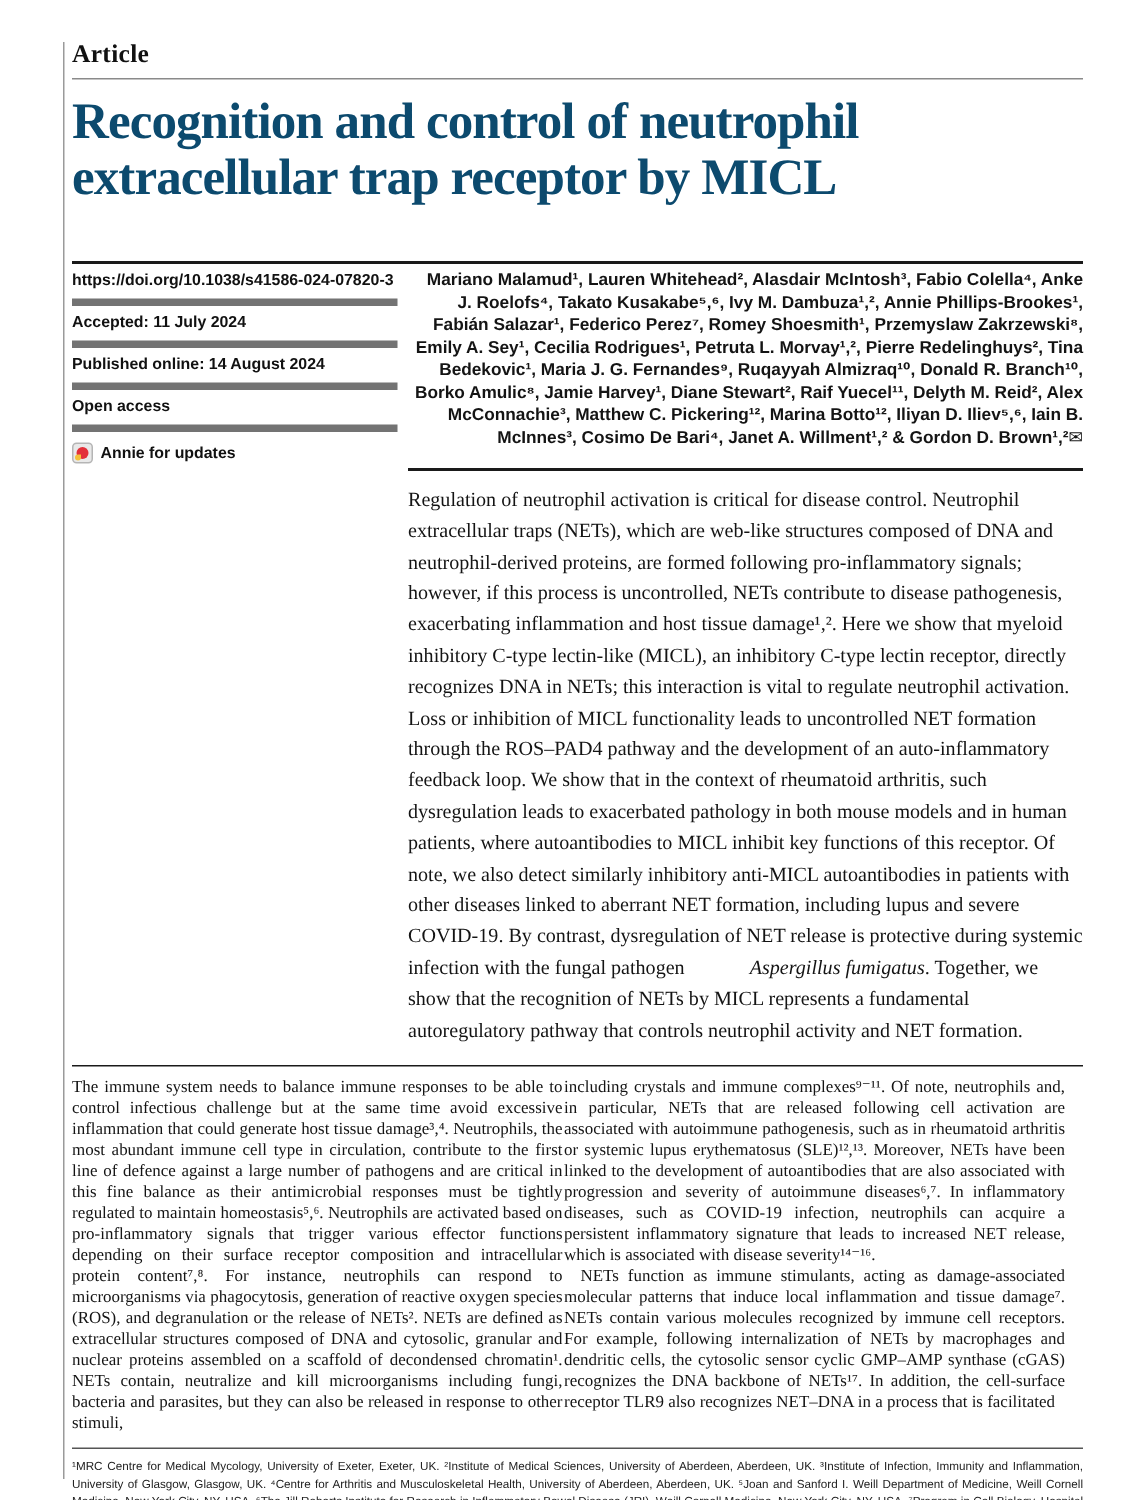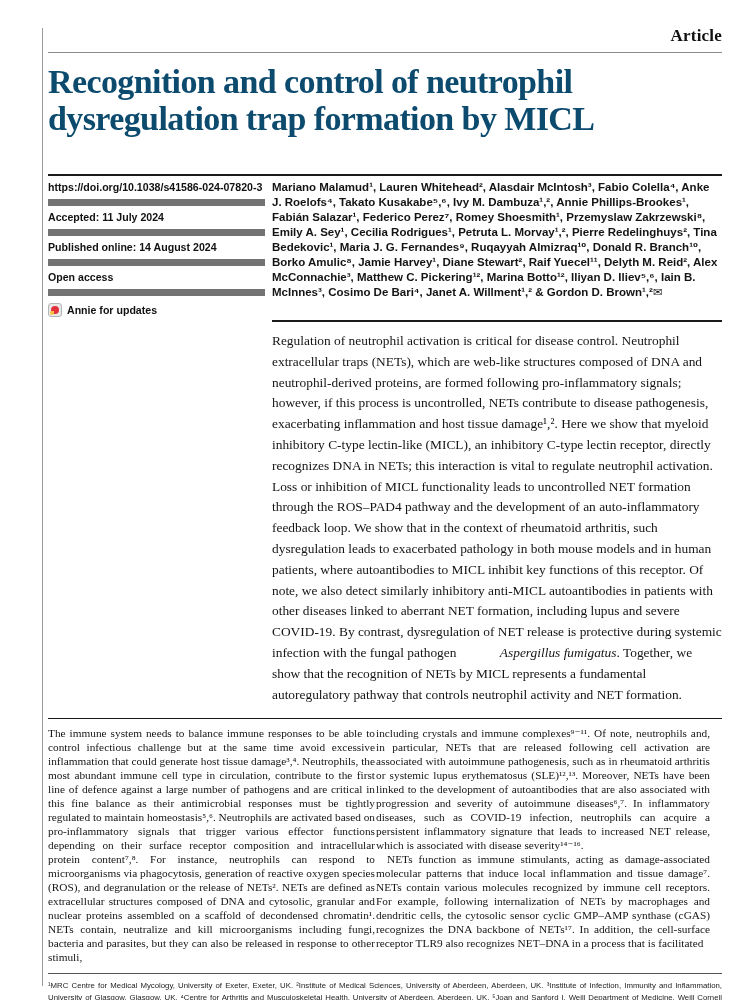--- a/index.html
+++ b/index.html
@@ -5,43 +5,43 @@
   html,body{margin:0;padding:0;background:#fff;}
   body{
     width:753px;height:1000px;overflow:hidden;position:relative;
     font-family:"Liberation Sans","DejaVu Sans",sans-serif;color:#111;
     -webkit-font-smoothing:antialiased;
   }
   .left-edge{position:absolute;left:42px;top:28px;bottom:14px;width:1px;background:#9a9a9a;}
   .page{position:relative;padding:26px 31px 0 48px;}
 
   .kicker{font-family:"Liberation Serif","DejaVu Serif",serif;font-weight:bold;
-    font-size:17px;line-height:20px;letter-spacing:.2px;margin:0;text-align:right;}
+    font-size:17px;line-height:20px;letter-spacing:.2px;margin:0;}
   .rule-kicker{border:0;border-top:1px solid #8a8a8a;margin:6px 0 0 0;}
 
   h1.title{font-family:"Liberation Serif","DejaVu Serif",serif;font-weight:bold;
     font-size:34px;line-height:37px;letter-spacing:-0.6px;margin:10px 0 0 0;color:#0c4a6e;}
   h1.title span{display:block;}
 
   .rule-thick{border:0;border-top:2px solid #1a1a1a;margin:37px 0 0 0;}
 
   .head-grid{display:grid;grid-template-columns:217px 450px;column-gap:7px;margin-top:0;}
 
   .meta-col{font-size:10.6px;font-weight:bold;line-height:13px;}
-  .meta-row{padding:5px 0 5px 0;border-bottom:7px solid #737373;}
+  .meta-row{padding:5px 0 5px 0;border-bottom:5px solid #737373;}
   .meta-row.last{border-bottom:0;display:flex;align-items:center;gap:5px;padding-top:7px;}
 
   .crossmark{width:14px;height:14px;border-radius:3px;background:#e9e9e9;border:1px solid #b5b5b5;
     display:inline-flex;align-items:center;justify-content:center;box-sizing:border-box;flex:0 0 auto;}
   .crossmark .dot{width:8px;height:8px;border-radius:50%;background:#e3303a;position:relative;}
   .crossmark .dot::after{content:"";position:absolute;left:-1px;bottom:-1px;width:4px;height:4px;
     border-radius:50% 0 50% 50%;background:#f5c23a;}
 
   .authors-col{padding-top:4px;border-bottom:2px solid #1a1a1a;padding-bottom:12px;}
-  .authors{font-size:11.5px;font-weight:bold;line-height:15px;margin:0;color:#141414;}
+  .authors{font-size:11.5px;font-weight:bold;line-height:15px;margin:0;color:#141414;text-align:right;}
 
   .abstract-wrap{margin-left:224px;width:450px;margin-top:9px;}
   .abstract{font-family:"Liberation Serif","DejaVu Serif",serif;font-size:13.4px;
     line-height:20.8px;margin:0;color:#141414;}
   .abstract em{font-style:italic;margin-left:40px;}
 
   .rule-body{border:0;border-top:1.5px solid #1a1a1a;margin:13px 0 0 0;}
 
   .cols{display:flex;gap:1px;margin-top:7px;}
   .col{font-family:"Liberation Serif","DejaVu Serif",serif;font-size:11.3px;line-height:14px;
@@ -59,21 +59,21 @@
 
 <div class="left-edge"></div>
 
 <div class="page">
 
   <h2 class="kicker">Article</h2>
   <hr class="rule-kicker">
 
   <h1 class="title">
     <span>Recognition and control of neutrophil</span>
-    <span>dysregulation trap formation by MICL</span>
+    <span>extracellular trap receptor by MICL</span>
   </h1>
 
   <hr class="rule-thick">
 
   <div class="head-grid">
     <div class="meta-col">
       <div class="meta-row">https://doi.org/10.1038/s41586-024-07820-3</div>
       <div class="meta-row">Accepted: 11 July 2024</div>
       <div class="meta-row">Published online: 14 August 2024</div>
       <div class="meta-row">Open access</div>

